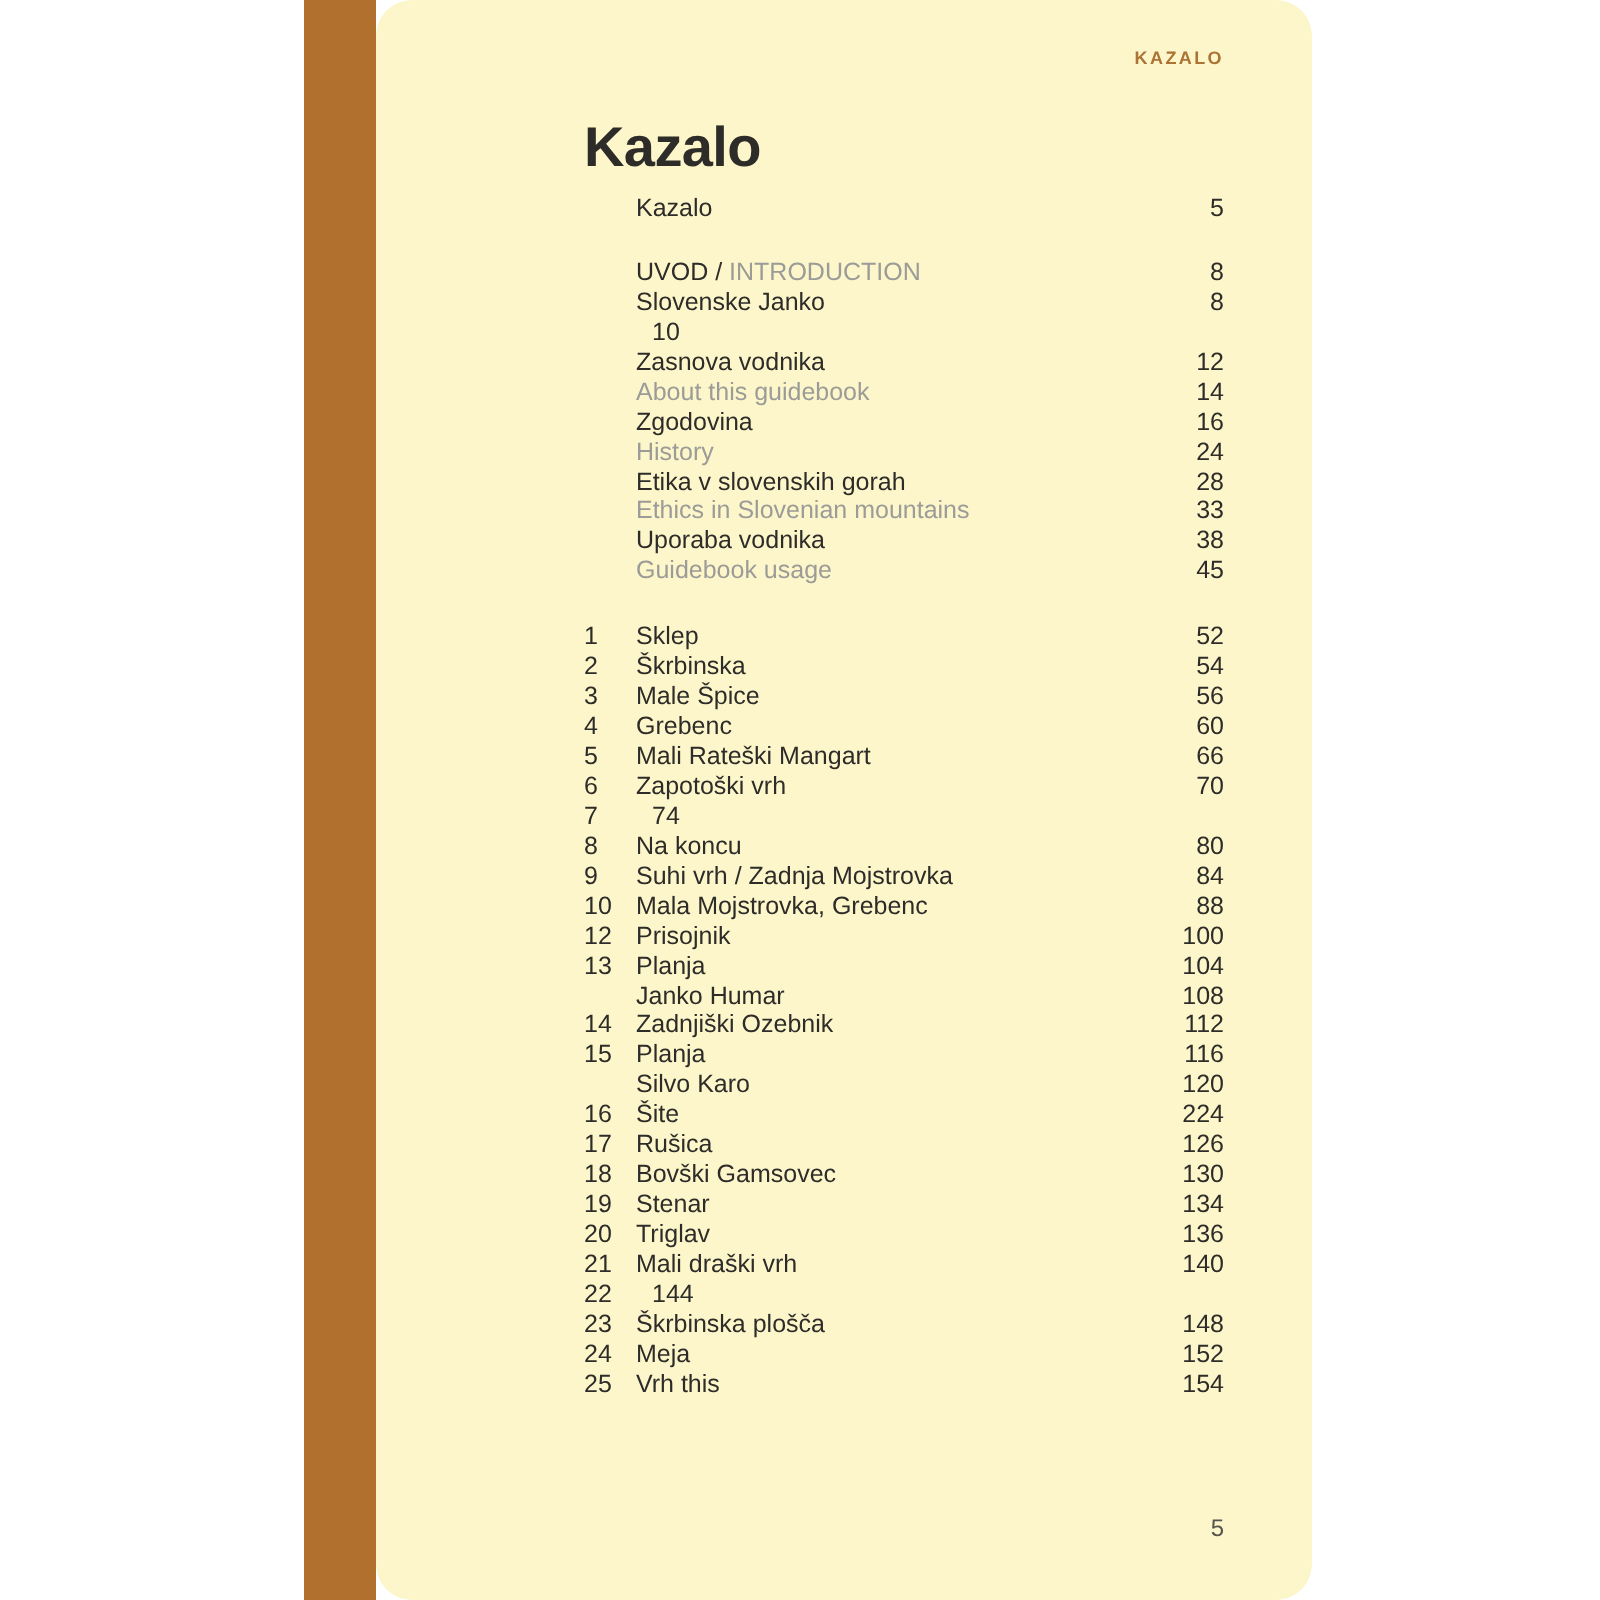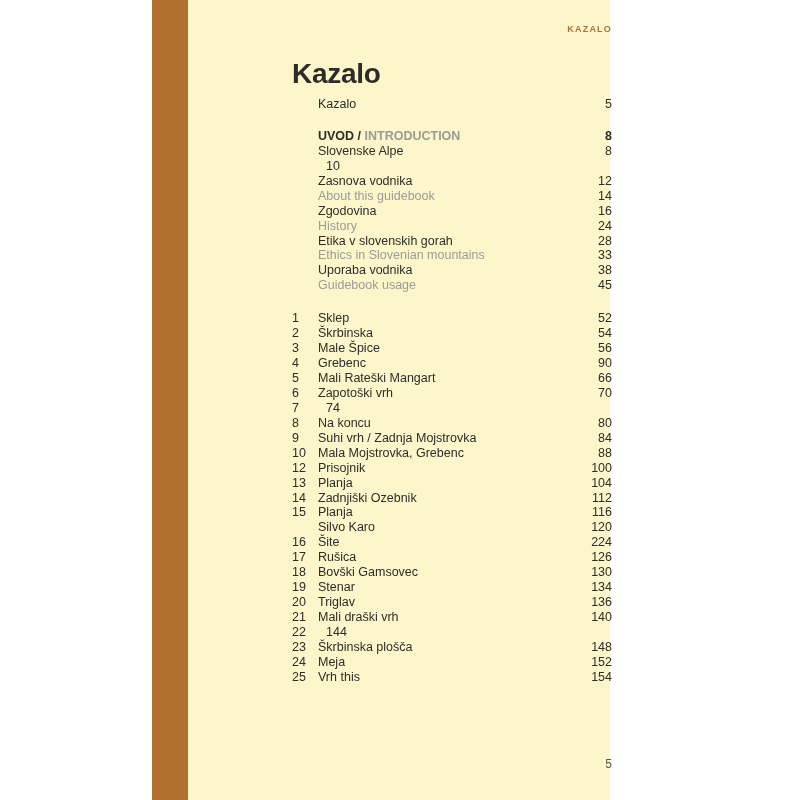--- a/index.html
+++ b/index.html
@@ -20,23 +20,24 @@
     left: 152px;
     top: 0;
     width: 36px;
     height: 800px;
     background: var(--spine, #b1702e);
   }
   .paper {
     position: absolute;
     left: 188px;
     top: 0;
-    width: 422px;
+    width: 468px;
     height: 800px;
     background: var(--paper, #fdf6ca);
+    border-radius: 18px;
   }
   .content {
     position: absolute;
     left: 104px;
     top: 0;
     width: 320px;
     height: 800px;
   }
   .running-header {
     position: absolute;
@@ -68,21 +69,21 @@
   .row .num {
     flex: none;
     width: 26px;
   }
   .row .label { flex: 1; }
   .row .pg {
     flex: none;
     margin-left: 8px;
     text-align: right;
   }
-  .row.bold { font-weight: bold; align-items: flex-end; }
+  .row.bold { font-weight: normal; align-items: flex-end; }
   .dark { color: var(--dark, #2d2c29); }
   .gray { color: var(--gray, #9b9b97); }
   .footer-pagenum {
     position: absolute;
     top: 757px;
     right: 0;
     font-size: 12px;
     color: var(--footer, #55544f);
   }
 </style>
@@ -104,21 +105,21 @@
             </div>
           </div>
         <div class="section-intro" id="intro-rows">
             <div class="row bold">
               <span class="num"></span>
               <span class="label"><span class="dark">UVOD / </span><span class="gray">INTRODUCTION</span></span>
               <span class="pg">8</span>
             </div>
             <div class="row">
               <span class="num"></span>
-              <span class="label dark">Slovenske Alpe</span>
+              <span class="label dark">Slovenske Janko</span>
               <span class="pg">8</span>
             </div>
             <div class="row">
               <span class="num"></span>
               <span class="pg">10</span>
             </div>
             <div class="row">
               <span class="num"></span>
               <span class="label dark">Zasnova vodnika</span>
               <span class="pg">12</span>
@@ -171,21 +172,21 @@
               <span class="pg">54</span>
             </div>
             <div class="row">
               <span class="num">3</span>
               <span class="label dark">Male Špice</span>
               <span class="pg">56</span>
             </div>
             <div class="row">
               <span class="num">4</span>
               <span class="label dark">Grebenc</span>
-              <span class="pg">90</span>
+              <span class="pg">60</span>
             </div>
             <div class="row">
               <span class="num">5</span>
               <span class="label dark">Mali Rateški Mangart</span>
               <span class="pg">66</span>
             </div>
             <div class="row">
               <span class="num">6</span>
               <span class="label dark">Zapotoški vrh</span>
               <span class="pg">70</span>
@@ -211,20 +212,25 @@
             </div>
             <div class="row">
               <span class="num">12</span>
               <span class="label dark">Prisojnik</span>
               <span class="pg">100</span>
             </div>
             <div class="row">
               <span class="num">13</span>
               <span class="label dark">Planja</span>
               <span class="pg">104</span>
+            </div>
+            <div class="row">
+              <span class="num"></span>
+              <span class="label dark">Janko Humar</span>
+              <span class="pg">108</span>
             </div>
             <div class="row">
               <span class="num">14</span>
               <span class="label dark">Zadnjiški Ozebnik</span>
               <span class="pg">112</span>
             </div>
             <div class="row">
               <span class="num">15</span>
               <span class="label dark">Planja</span>
               <span class="pg">116</span>

